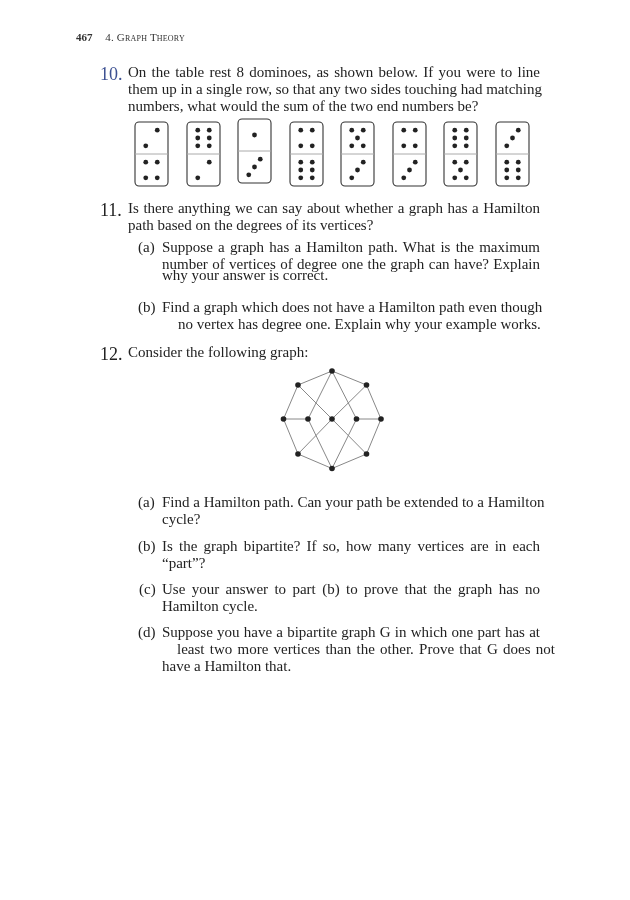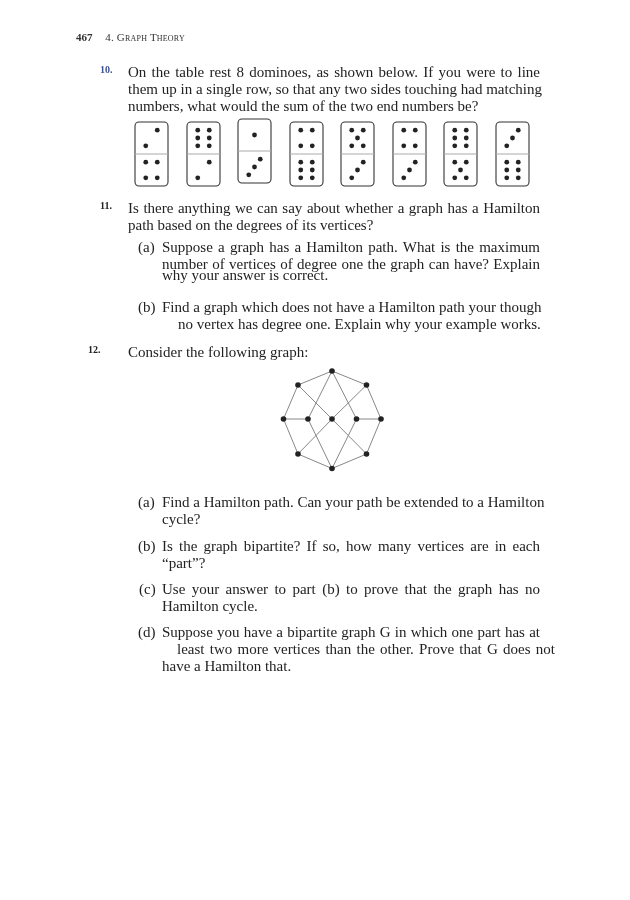--- a/index.html
+++ b/index.html
@@ -2,21 +2,21 @@
 <html><head>
 <meta charset="utf-8">
 <style>
   html, body { margin: 0; padding: 0; background: #ffffff; }
   body { width: 630px; height: 900px; position: relative; overflow: hidden;
          font-family: "Liberation Serif", "DejaVu Serif", serif; color: #222; }
   .abs { position: absolute; }
   .header { top: 31px; left: 76px; font-size: 11px; color: #333; white-space: nowrap; }
   .header .pg { font-weight: bold; margin-right: 10px; }
   .header .sec { font-variant: small-caps; letter-spacing: 0.2px; }
-  .num { font-weight: bold; font-size: 10px; text-align: right; }
+  .num { font-weight: normal; font-size: 18px; text-align: right; }
   .num.blue { color: #3d5192; }
   .line { font-size: 15px; white-space: nowrap; line-height: 17px; }
   .just { text-align: justify; text-align-last: justify; font-family: Liberation Serif, serif; }
   .sub-label { font-size: 15px; }
   svg { position: absolute; overflow: visible; }
 </style>
 </head>
 <body>
 
 <div class="abs header">
@@ -132,26 +132,26 @@
   <span class="abs num" style="left:100px; top:200px;">11.</span>
   <div class="abs line just" style="left:128px; top:200px; width:412px;">Is there anything we can say about whether a graph has a Hamilton</div>
   <div class="abs line" style="left:128px; top:217px;">path based on the degrees of its vertices?</div>
 
   <span class="abs sub-label line" style="left:138px; top:239px;">(a)</span>
   <div class="abs line just" style="left:162px; top:239px; width:378px;">Suppose a graph has a Hamilton path.  What is the maximum</div>
   <div class="abs line just" style="left:162px; top:256px; width:378px;">number of vertices of degree one the graph can have?  Explain</div>
   <div class="abs line" style="left:162px; top:267px;">why your answer is correct.</div>
 
   <span class="abs sub-label line" style="left:138px; top:299px;">(b)</span>
-  <div class="abs line just" style="left:162px; top:299px; width:378px;">Find a graph which does not have a Hamilton path your though</div>
+  <div class="abs line just" style="left:162px; top:299px; width:378px;">Find a graph which does not have a Hamilton path even though</div>
   <div class="abs line" style="left:178px; top:316px;">no vertex has degree one.  Explain why your example works.</div>
 </div>
 
 <div>
-  <span class="abs num" style="left:88px; top:344px;">12.</span>
+  <span class="abs num" style="left:100px; top:344px;">12.</span>
   <div class="abs line" style="left:128px; top:344px;">Consider the following graph:</div>
 
   <svg id="graph" style="left:0; top:0;" width="630" height="500">
       <line x1="332" y1="371" x2="298" y2="385" stroke="#888" stroke-width="1"></line>
       <line x1="298" y1="385" x2="283.5" y2="419" stroke="#888" stroke-width="1"></line>
       <line x1="283.5" y1="419" x2="298" y2="454" stroke="#888" stroke-width="1"></line>
       <line x1="298" y1="454" x2="332" y2="468.5" stroke="#888" stroke-width="1"></line>
       <line x1="332" y1="468.5" x2="366.5" y2="454" stroke="#888" stroke-width="1"></line>
       <line x1="366.5" y1="454" x2="381" y2="419" stroke="#888" stroke-width="1"></line>
       <line x1="381" y1="419" x2="366.5" y2="385" stroke="#888" stroke-width="1"></line>

